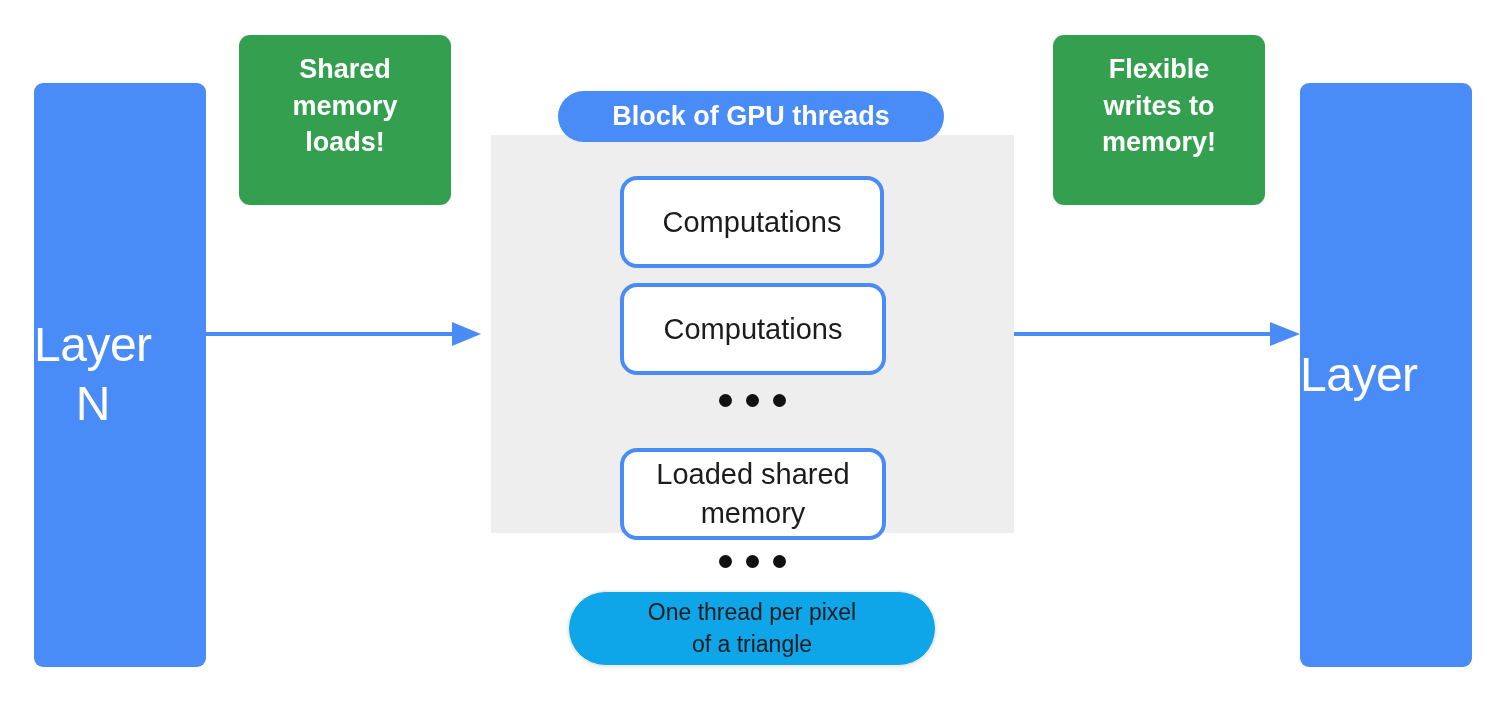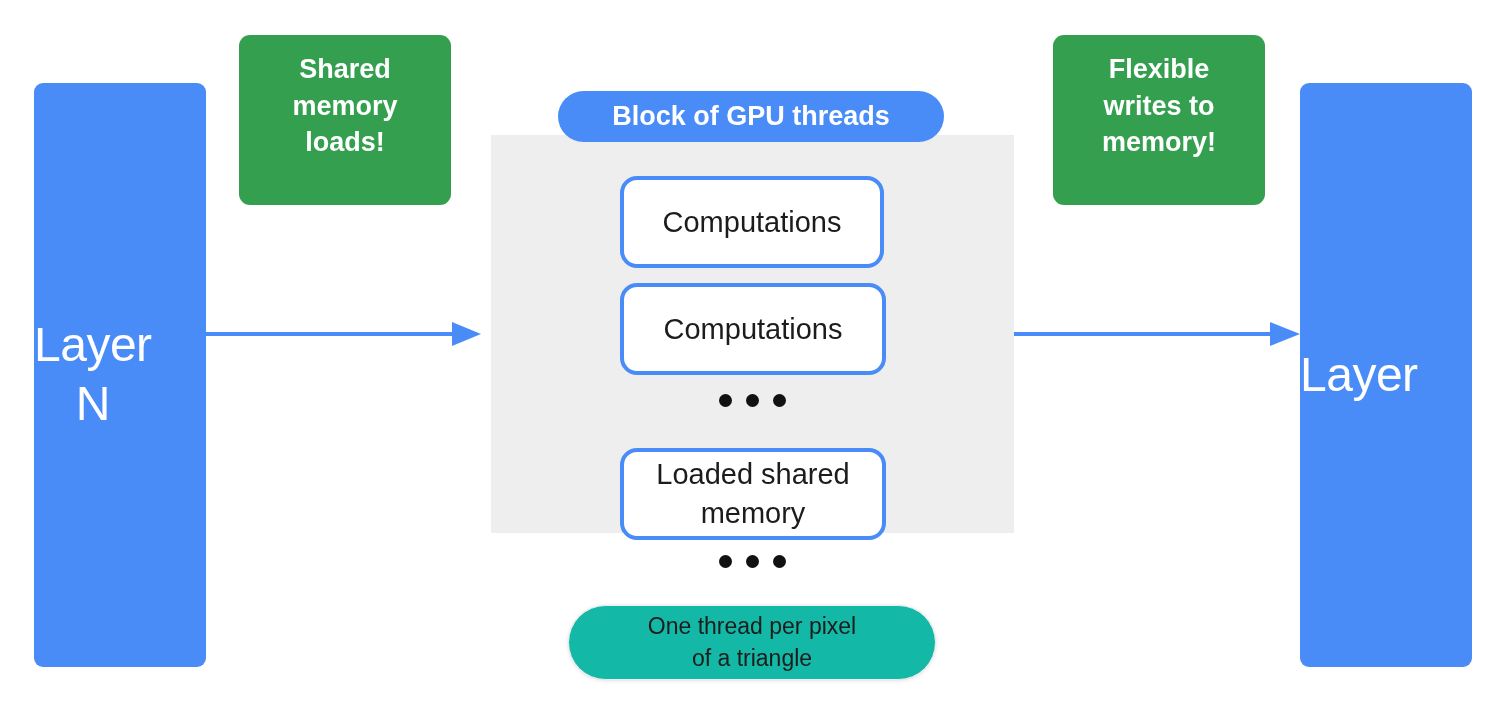--- a/index.html
+++ b/index.html
@@ -125,24 +125,24 @@
     border-radius: 50%;
     background: #111111;
   }
   #dots-inner { left: 719px; top: 394px; }
   #dots-outer { left: 719px; top: 555px; }
 
   
   #caption-pill {
     position: absolute;
     left: 568px;
-    top: 605px;
+    top: 591px;
     width: 368px;
     height: 75px;
-    background: #14b8a6;
+    background: #0ea5e9;
     border: 1px solid #f0f0f0;
     border-radius: 999px;
     box-shadow: 0 1px 4px rgba(0,0,0,0.10), 0 0 0 1px rgba(0,0,0,0.015);
     display: flex;
     align-items: center;
     justify-content: center;
     text-align: center;
     color: #1c1c1c;
     font-size: 23px;
     line-height: 1.35;

